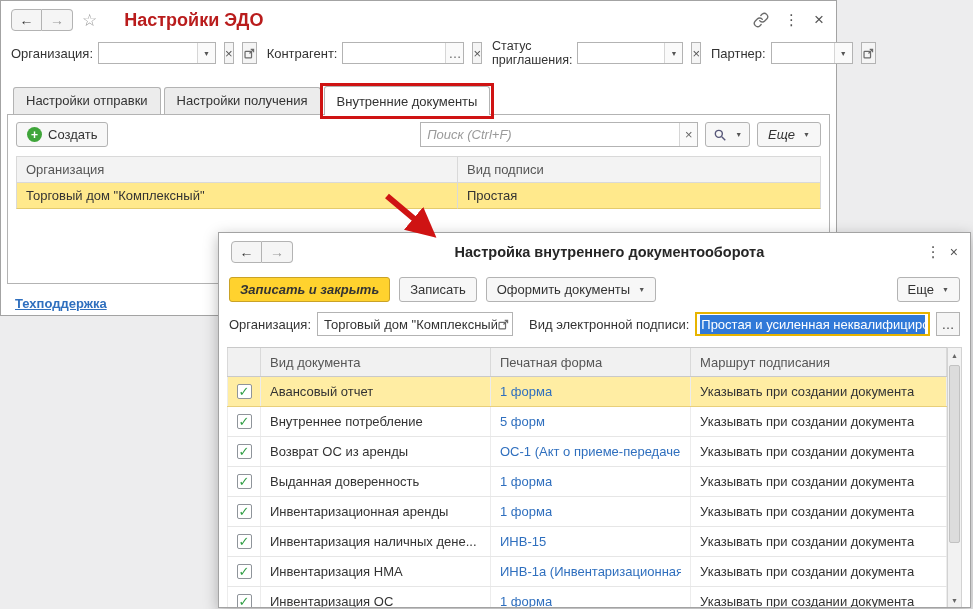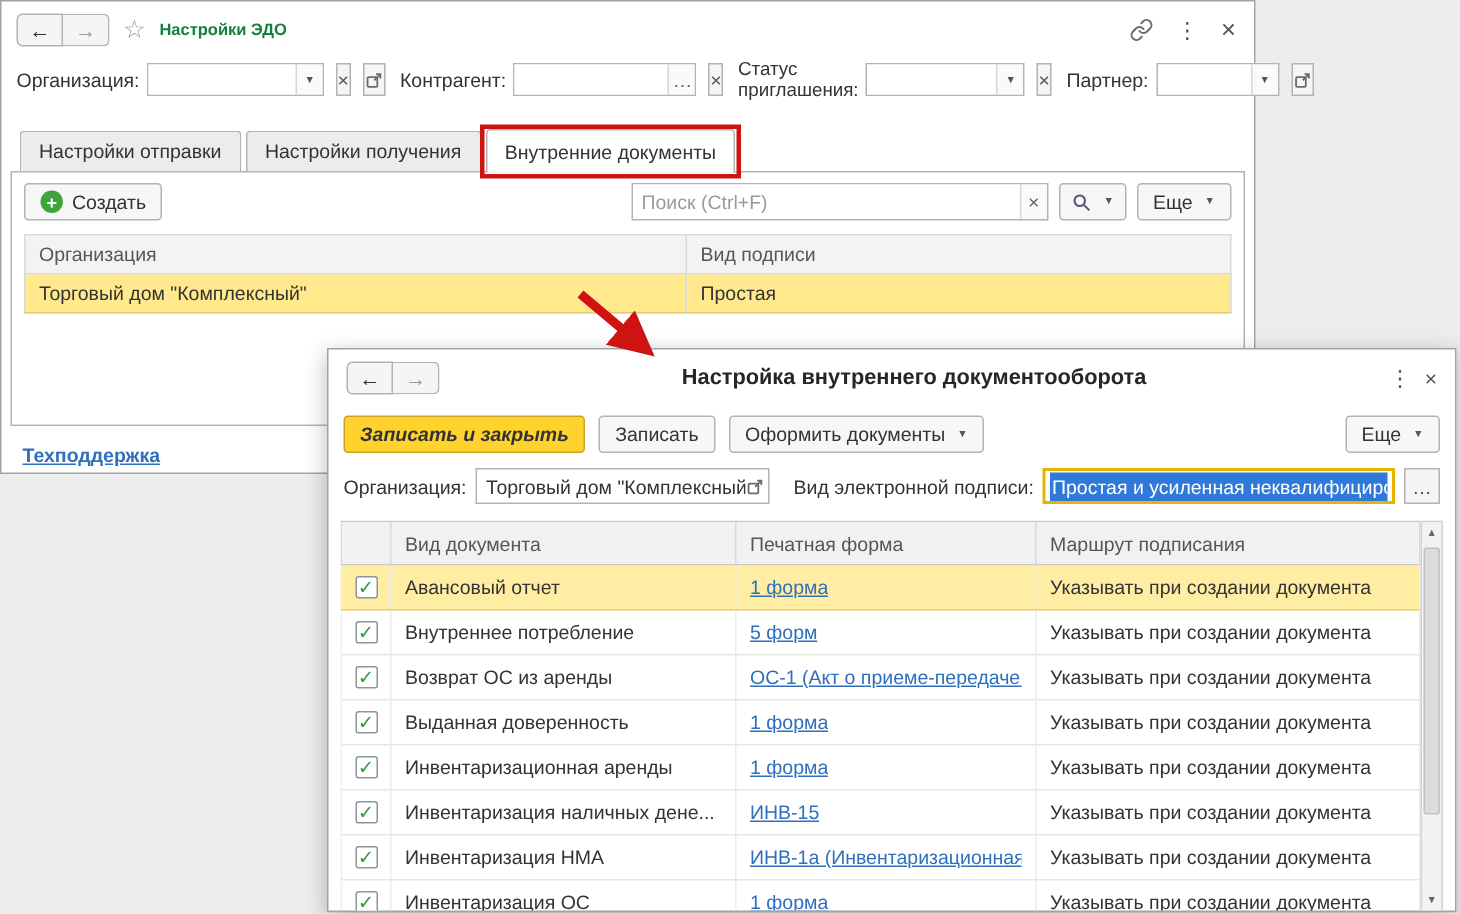--- a/index.html
+++ b/index.html
@@ -11,21 +11,21 @@
   .main-window { left:0; top:0; width:837px; height:316px; }
   .dialog { left:218px; top:232px; width:753px; height:376px; box-shadow:0 4px 14px rgba(0,0,0,.28); overflow:hidden; z-index:5; }
 
   
   .titlebar { display:flex; align-items:center; gap:9px; padding:8px 12px 6px 10px; }
   .navgroup { display:flex; }
   .navbtn { width:31px; height:22px; border:1px solid #b3b3b3; background:#f5f5f5; display:flex; align-items:center; justify-content:center; font-size:14px; color:#333; cursor:pointer; }
   .navbtn.back { border-radius:4px 0 0 4px; }
   .navbtn.fwd  { border-radius:0 4px 4px 0; border-left:none; color:#9a9a9a; }
   .star { color:#9a9a9a; font-size:17px; }
-  .wtitle { font-size:11px; font-weight:bold; color:#15803d; white-space:nowrap; }
+  .wtitle { font-size:18px; font-weight:bold; color:#b91c1c; white-space:nowrap;margin-left:18px; }
   .title-actions { margin-left:auto; display:flex; align-items:center; gap:15px; }
   .tact { color:#555; cursor:pointer; display:flex; align-items:center; }
   .kebab { font-size:15px; }
   .xclose { font-size:17px; }
 
   
   .filter-row { display:flex; align-items:center; gap:5px; padding:2px 10px 9px; }
   .flabel { white-space:nowrap; }
   .flabel.wrap { white-space:normal; width:88px; line-height:1.12; font-size:12.5px; }
   .fld { display:flex; align-items:stretch; height:22px; border:1px solid #b3b3b3; background:#fff; }
@@ -39,21 +39,21 @@
   .tabs { display:flex; align-items:flex-end; padding:10px 0 0 12px; position:relative; z-index:2; }
   .tab { border:1px solid #b3b3b3; border-bottom:none; background:#ececec; padding:5px 12px 6px; margin-right:3px; border-radius:3px 3px 0 0; position:relative; cursor:pointer; white-space:nowrap; }
   .tab.active { background:#fff; padding-top:7px; margin-bottom:-1px; z-index:3; }
   .tab.active::after { content:""; position:absolute; inset:-4px -5px -4px -5px; border:3px solid #cf1313; pointer-events:none; }
 
   .panel { margin:0 6px; border:1px solid #b3b3b3; background:#fff; height:170px; position:relative; z-index:1; }
   .panel-toolbar { display:flex; align-items:center; padding:7px 8px 6px; }
   .btn { display:inline-flex; align-items:center; gap:6px; border:1px solid #b3b3b3; background:#f7f7f7; border-radius:3px; padding:0 10px; height:25px; cursor:pointer; white-space:nowrap; }
   .btn .arr { font-size:7px; color:#555; margin-left:2px; }
   .plus { width:15px; height:15px; border-radius:50%; background:#3fa53a; color:#fff; font-weight:bold; font-size:12px; display:flex; align-items:center; justify-content:center; line-height:1; }
-  .search-cluster { margin-left:auto; display:flex; align-items:center; gap:7px; }
+  .search-cluster { margin-left:auto; display:flex; align-items:center; gap:7px;font-style:italic; }
   .search { display:flex; align-items:stretch; width:278px; height:25px; border:1px solid #b3b3b3; background:#fff; }
   .search input { flex:1; min-width:0; border:none; outline:none; padding:0 6px; font:inherit; color:#333; }
   .search input::placeholder { color:#9a9a9a; }
 
   
   .mtable { margin:3px 8px 0; }
   .mrow { display:flex; }
   .mcell { padding:5px 9px; border-right:1px solid #d9d9d9; border-bottom:1px solid #d9d9d9; white-space:nowrap; overflow:hidden; }
   .mcell.c0 { width:442px; border-left:1px solid #d9d9d9; }
   .mcell.c1 { flex:1; }
@@ -85,21 +85,21 @@
   .dcell.c0 { width:34px; justify-content:center; padding:0; border-left:1px solid #ececec; }
   .dcell.c1 { width:230px; }
   .dcell.c2 { width:200px; }
   .dcell.c3 { flex:1; }
   .dhead { background:#f1f1f1; border-top:1px solid #c9c9c9; border-bottom:1px solid #c9c9c9; color:#565656; }
   .dhead .dcell { border-right:1px solid #d9d9d9; }
   .dhead .dcell.c0 { border-left:1px solid #d9d9d9; }
   .drow.sel { background:#ffeda3; border-bottom:1px solid #e8cf7a; }
   .cb { width:15px; height:15px; border:1px solid #8f949a; border-radius:2px; background:#fff; display:flex; align-items:center; justify-content:center; cursor:pointer; }
   .cb span { color:#2f9e44; font-size:13px; font-weight:bold; line-height:1; margin-top:-1px; }
-  .dlink { color:#2f6fbe; text-decoration:underline; cursor:pointer; overflow:hidden; white-space:nowrap; }
+  .dlink { color:#2f6fbe; cursor:pointer; overflow:hidden; white-space:nowrap; }
 
   .vscroll { position:absolute; right:0; top:0; width:15px; height:100%; background:#f2f2f2; border:1px solid #d2d2d2; display:flex; flex-direction:column; }
   .vs-btn { height:15px; display:flex; align-items:center; justify-content:center; font-size:7px; color:#666; cursor:pointer; flex:0 0 auto; }
   .vs-track { flex:1; position:relative; }
   .vs-thumb { position:absolute; left:1px; right:1px; top:2px; height:178px; background:#dcdcdc; border:1px solid #c2c2c2; border-radius:2px; cursor:pointer; }
 </style>
 </head>
 <body>
 
 <div class="stage">

